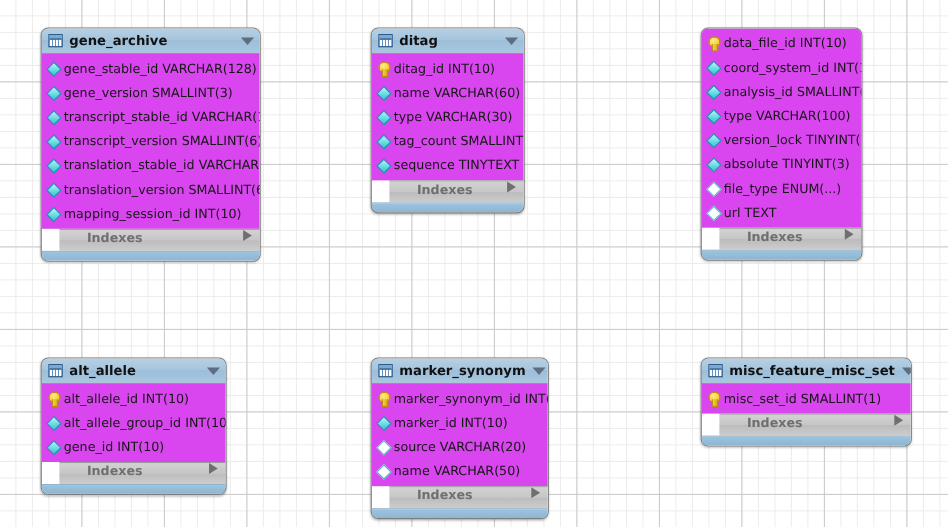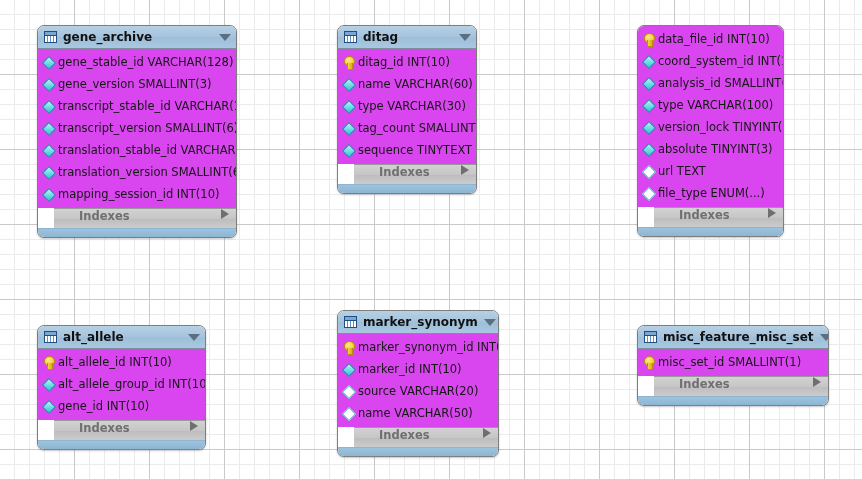--- a/index.html
+++ b/index.html
@@ -300,26 +300,26 @@
         <div class="col-row">
           <span class="ic-dia"></span>
           <span class="col-label">version_lock TINYINT(1)</span>
         </div>
         <div class="col-row">
           <span class="ic-dia"></span>
           <span class="col-label">absolute TINYINT(3)</span>
         </div>
         <div class="col-row">
           <span class="ic-dia ic-dia-hollow"></span>
+          <span class="col-label">file_type ENUM(...)</span>
+        </div>
+        <div class="col-row">
+          <span class="ic-dia ic-dia-hollow"></span>
           <span class="col-label">url TEXT</span>
         </div>
-        <div class="col-row">
-          <span class="ic-dia ic-dia-hollow"></span>
-          <span class="col-label">file_type ENUM(...)</span>
-        </div>
       </div>
       <div class="tbl-indexes">
         <span class="idx-label">Indexes</span>
         <span class="idx-arrow"></span>
       </div>
       <div class="tbl-foot"></div>
     </div>
     <div class="table-obj" style="left: 37px; top: 325px; width: 169px;">
       <div class="tbl-header">
         <span class="tbl-icon"></span>
@@ -339,21 +339,21 @@
           <span class="ic-dia"></span>
           <span class="col-label">gene_id INT(10)</span>
         </div>
       </div>
       <div class="tbl-indexes">
         <span class="idx-label">Indexes</span>
         <span class="idx-arrow"></span>
       </div>
       <div class="tbl-foot"></div>
     </div>
-    <div class="table-obj" style="left: 337px; top: 310px; width: 162px;">
+    <div class="table-obj" style="left: 337px; top: 325px; width: 162px;">
       <div class="tbl-header">
         <span class="tbl-icon"></span>
         <span class="tbl-title">marker_synonym</span>
         <span class="tbl-caret"></span>
       </div>
       <div class="tbl-body">
         <div class="col-row">
           <span class="ic-key"></span>
           <span class="col-label">marker_synonym_id INT(10)</span>
         </div>

